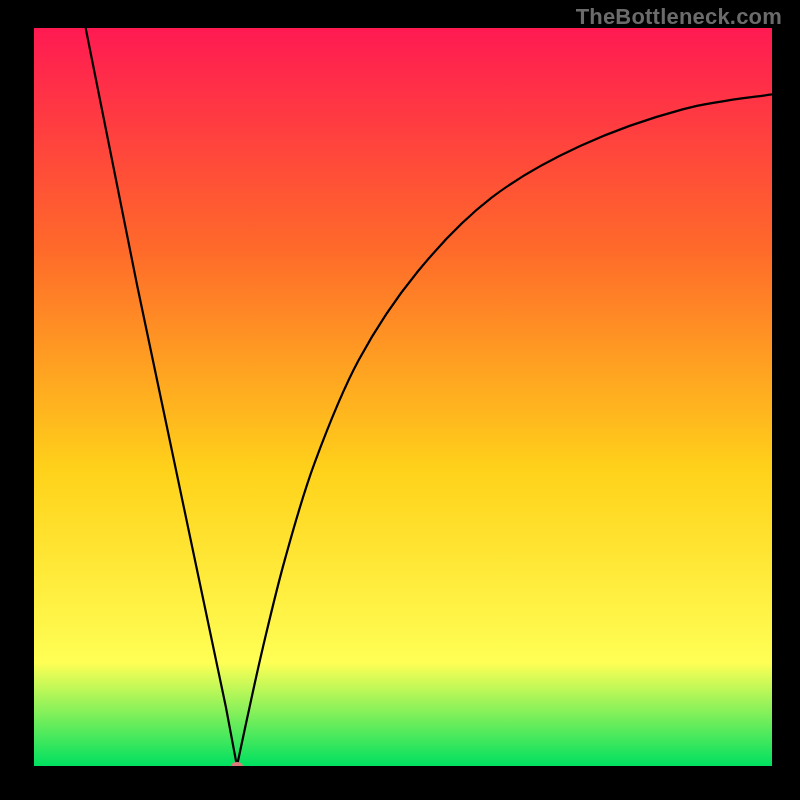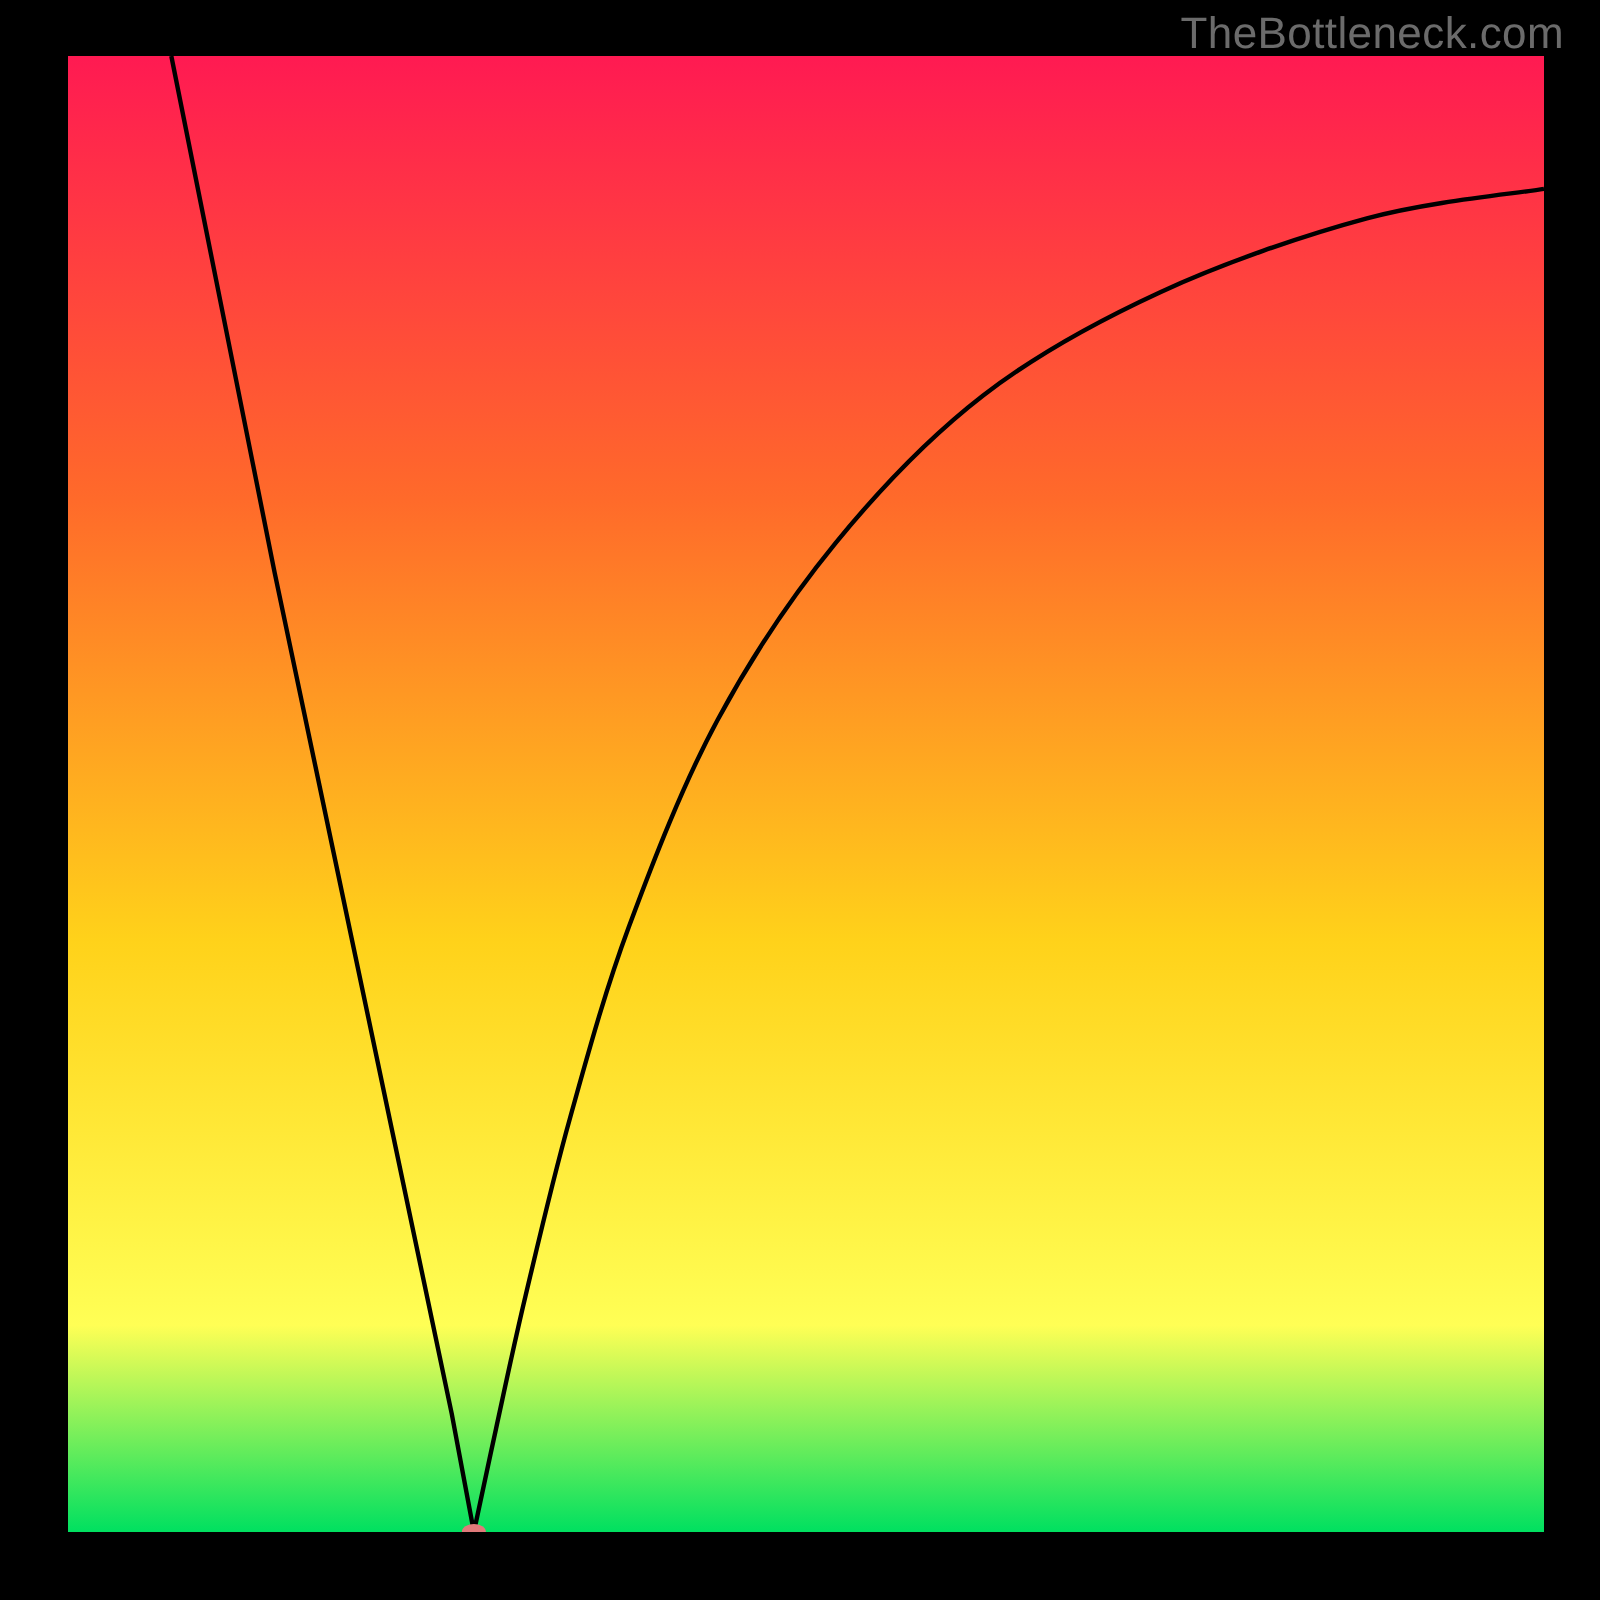--- a/index.html
+++ b/index.html
@@ -24,21 +24,21 @@
     width: 738px;
     height: 738px;
     
   }
   .watermark {
     position: absolute;
     top: 4px;
     right: 18px;
     color: #6b6b6b;
     font-size: 22px;
-    font-weight: 400;
+    font-weight: 700;
     letter-spacing: 0.2px;
     user-select: none;
   }
   svg { display: block; }
 </style>
 </head>
 <body>
 
 <div class="frame">
 

